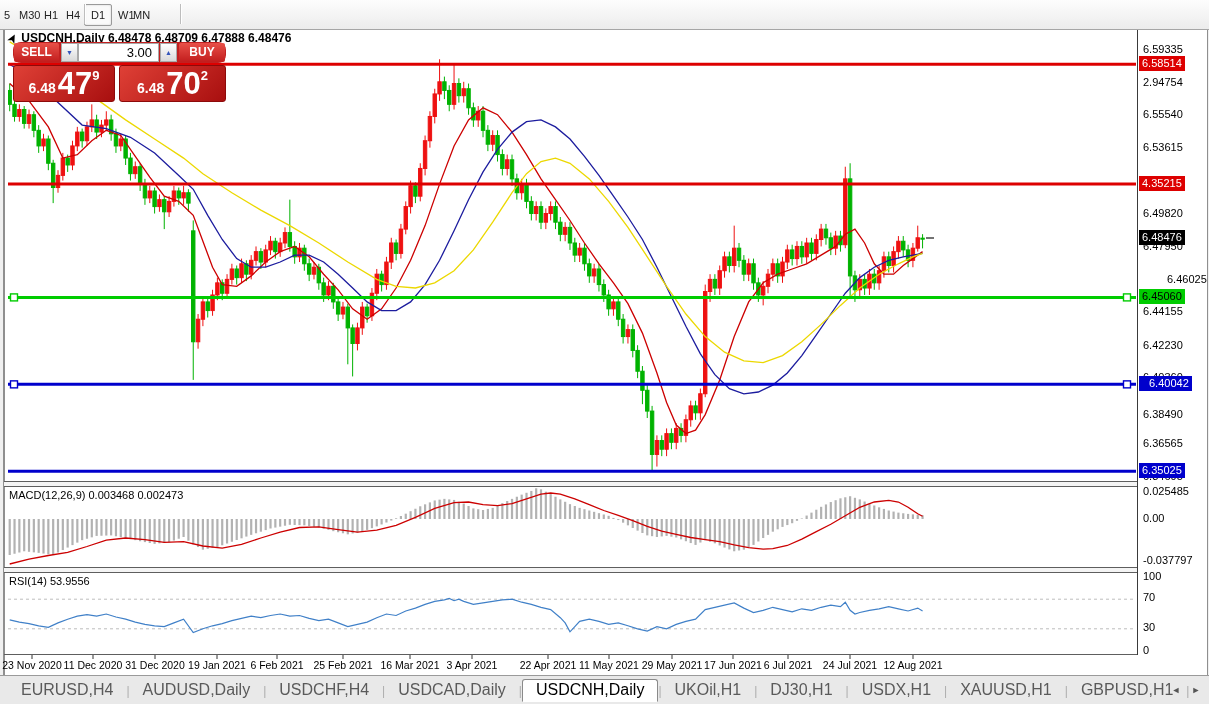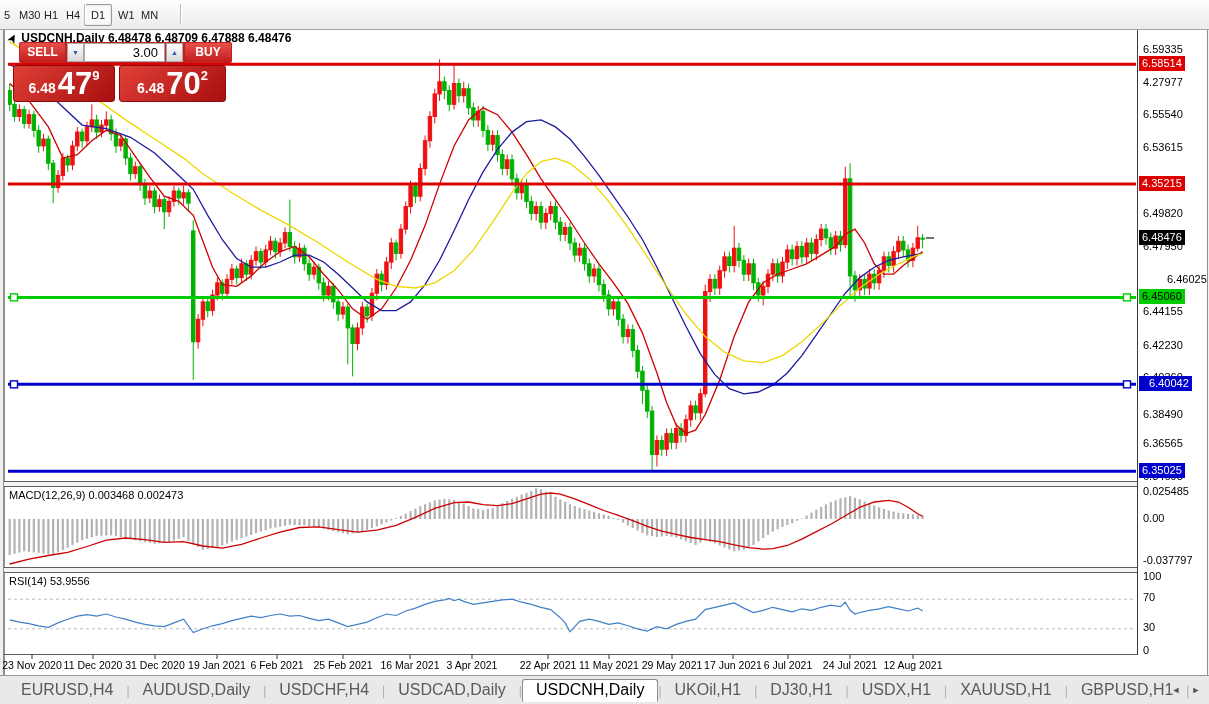--- a/index.html
+++ b/index.html
@@ -30,21 +30,21 @@
   .chip{position:absolute;left:1139px;font-size:11px;padding:0 3px;height:15px;
         line-height:15px;white-space:nowrap;}
   
   .title-row{left:8px;top:31px;font-size:12px;font-weight:600;color:#000;}
   .title-row .cursor-ic{display:inline-block;transform:rotate(-62deg);
         font-size:11px;margin-right:4px;}
   .ind-label{font-size:11px;color:#000;font-weight:400;}
   
   .trade-panel{left:13px;top:42px;width:213px;height:60px;}
   .tp-row1{position:absolute;left:0;top:0;width:213px;height:21px;
-           background:#c22020;border-radius:2px;margin-left:6px;}
+           background:#c22020;border-radius:8px;}
   .tp-sell,.tp-buy{position:absolute;top:1px;height:19px;line-height:19px;
            text-align:center;color:#fff;font-size:12px;font-weight:700;
            background:linear-gradient(#e85048,#c21d1d);border-radius:2px;cursor:pointer;}
   .tp-sell{left:1px;width:45px;} .tp-buy{left:166px;width:46px;}
   .vol-btn{position:absolute;top:1px;width:17px;height:19px;
            background:linear-gradient(#fefefe,#d9d9d9);border:1px solid #a9a9a9;
            box-sizing:border-box;color:#3355bb;font-size:7px;line-height:17px;
            text-align:center;cursor:pointer;}
   .vol-down{left:48px;} .vol-up{left:147px;}
   .vol-field{position:absolute;left:65px;top:1px;width:81px;height:19px;
@@ -731,21 +731,21 @@
     </svg>
 </div>
 
 <div class="abs toolbar" id="toolbar">
     <div class="tf-btn" style="left: -3px;">5</div>
     <div class="tf-btn" style="left: 12px;">M30</div>
     <div class="tf-btn" style="left: 37px;">H1</div>
     <div class="tf-btn" style="left: 59px;">H4</div>
     <div class="tf-btn active" style="left: 84px;">D1</div>
     <div class="tf-btn" style="left: 111px;">W1</div>
-    <div class="tf-btn" style="left: 134px;">MN</div>
+    <div class="tf-btn" style="left: 126px;">MN</div>
     <div class="tb-sep" style="left: 84px;"></div>
     <div class="tb-sep" style="left: 180px;"></div>
   </div>
 
 <div class="abs title-row">
   <span class="cursor-ic">➤</span><span>USDCNH,Daily</span>&nbsp;<span>6.48478 6.48709 6.47888 6.48476</span>
 </div>
 
 <div class="abs trade-panel">
   <div class="tp-row1">
@@ -794,21 +794,21 @@
     <div class="date-label" style="left: 913px; top: 4px;">12 Aug 2021</div>
   </div>
 
 <div class="abs tab-bar" id="tabbar">
     <div style="padding-left:8px;" id="tabwrap"><div class="tab">EURUSD,H4</div><span class="tab-sep">|</span><div class="tab">AUDUSD,Daily</div><span class="tab-sep">|</span><div class="tab">USDCHF,H4</div><span class="tab-sep">|</span><div class="tab">USDCAD,Daily</div><span class="tab-sep">|</span><div class="tab active">USDCNH,Daily</div><span class="tab-sep">|</span><div class="tab">UKOil,H1</div><span class="tab-sep">|</span><div class="tab">DJ30,H1</div><span class="tab-sep">|</span><div class="tab">USDX,H1</div><span class="tab-sep">|</span><div class="tab">XAUUSD,H1</div><span class="tab-sep">|</span><div class="tab">GBPUSD,H1</div><span class="tab-sep">|</span></div>
   </div>
 <div class="abs scroll-btn" style="left:1168px;" id="sc-left">◄</div>
 <div class="abs scroll-btn" style="left:1188px;" id="sc-right">►</div>
 
 <div class="tick-label" style="top: 43px;">6.59335</div>
-<div class="tick-label" style="top: 76px;">4.27977</div>
+<div class="tick-label" style="top: 76px;">2.94754</div>
 <div class="tick-label" style="top: 108px;">6.55540</div>
 <div class="tick-label" style="top: 141px;">6.53615</div>
 <div class="tick-label" style="top: 207px;">6.49820</div>
 <div class="tick-label" style="top: 240px;">6.47950</div>
 <div class="tick-label" style="top: 273px; padding-left: 24px;">6.46025</div>
 <div class="tick-label" style="top: 305px;">6.44155</div>
 <div class="tick-label" style="top: 339px;">6.42230</div>
 <div class="tick-label" style="top: 371px;">6.40360</div>
 <div class="tick-label" style="top: 408px;">6.38490</div>
 <div class="tick-label" style="top: 437px;">6.36565</div>

